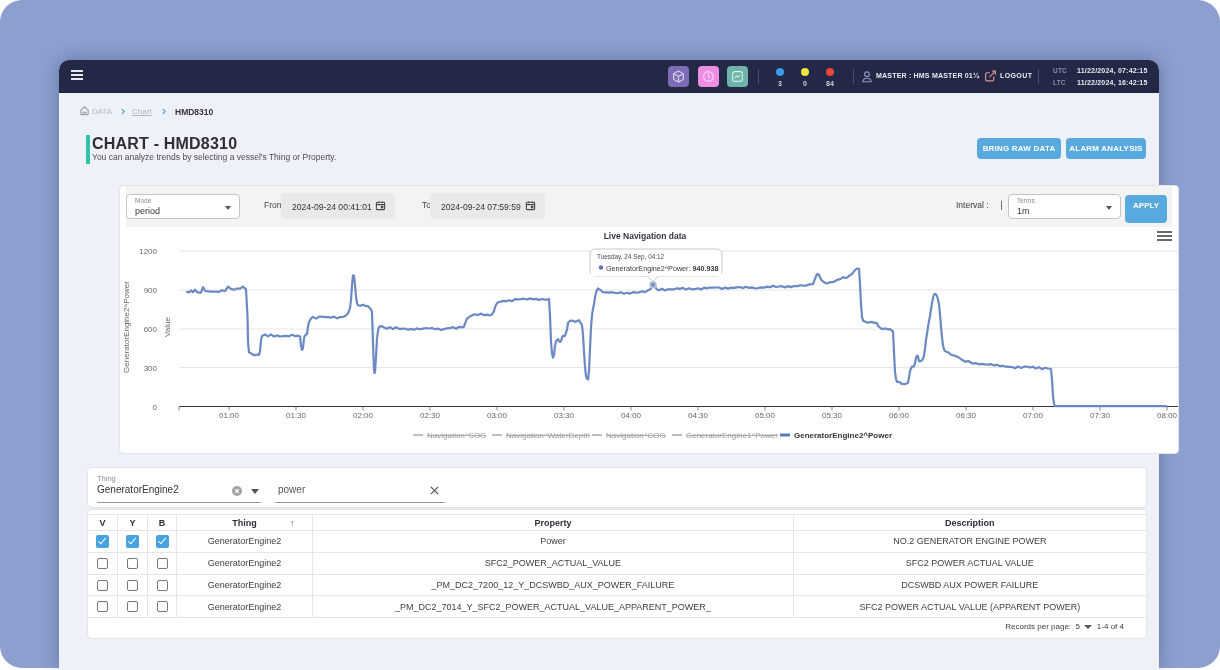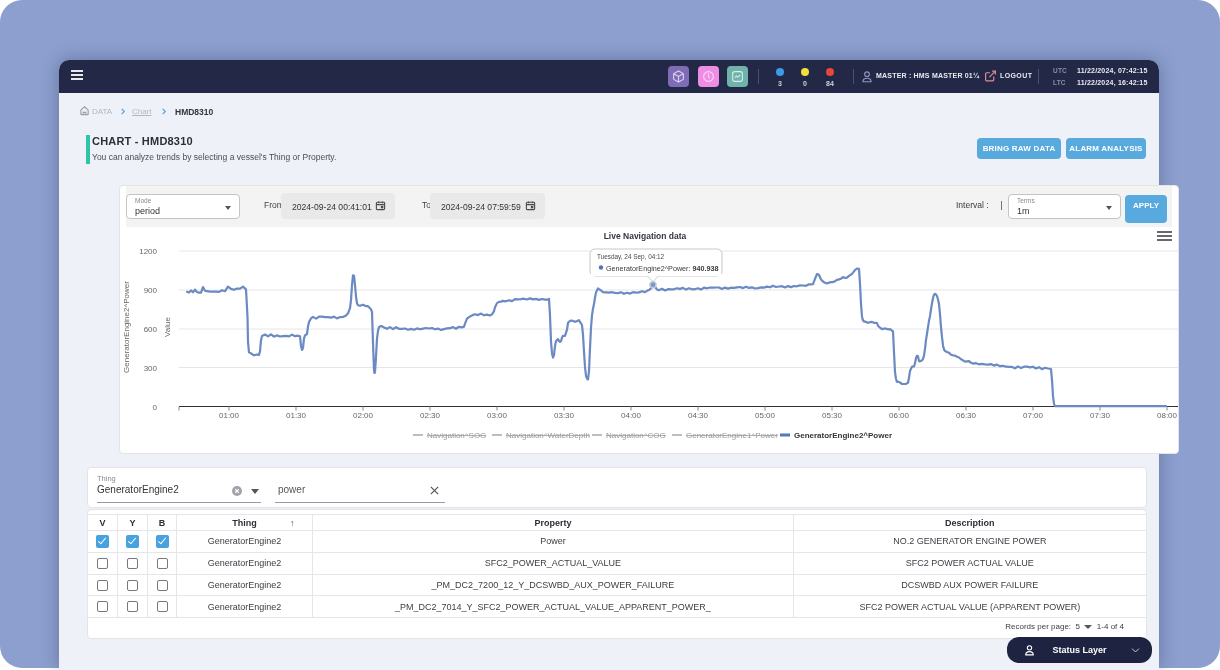--- a/index.html
+++ b/index.html
@@ -11,21 +11,21 @@
 .burger span { display:block; height:2px; background:#e8e8ee; }
 .nbicon { position:absolute; top:6px; width:21px; height:21px; border-radius:4px; display:flex; align-items:center; justify-content:center; }
 .nbsep { position:absolute; top:9px; width:1px; height:15px; background:#4a5070; }
 .dot { position:absolute; top:8px; width:8px; height:8px; border-radius:50%; }
 .dotnum { position:absolute; top:20px; font-size:7px; color:#cfd2dd; font-weight:bold; text-align:center; width:20px; }
 .nbtext { position:absolute; color:#e9eaf0; font-size:7px; font-weight:bold; letter-spacing:.2px; white-space:nowrap; }
 .utclbl { color:#8b90a8; font-weight:bold; font-size:6.5px; }
 .crumbbar { position:absolute; left:0; top:33px; width:1100px; height:38px; }
 .crumb { position:absolute; left:19px; top:14px; font-size:8px; color:#b4b6bf; display:flex; align-items:center; }
 .accent { position:absolute; left:0; top:2px; width:4px; height:29px; background:#2fc3a7; }
-.h1 { position:absolute; left:11px; top:1px; font-size:11px; font-weight:bold; color:#2e2e38; letter-spacing:.2px; }
+.h1 { position:absolute; left:11px; top:1px; font-size:16px; font-weight:bold; color:#2e2e38; letter-spacing:.2px; }
 .sub { position:absolute; left:11px; top:20px; font-size:8.5px; color:#4c4c55; }
 .btn { position:absolute; top:3px; height:21px; background:#58a9de; border:none; border-radius:4px; color:#fff; font-weight:bold; font-size:8px; font-family:"Liberation Sans",sans-serif; letter-spacing:.2px; text-align:center; line-height:21px; }
 .card { position:absolute; background:#fff; border:1px solid #e3e3e8; border-radius:4px; }
 .ctrlstrip { position:absolute; left:6px; top:0px; width:1046px; height:41px; background:#f3f3f3; }
 .mode { position:absolute; left:6px; top:8px; width:114px; height:25px; background:#fff; border:1px solid #c4c4c4; border-radius:4px; }
 .mode .lbl, .terms .lbl { position:absolute; left:8px; top:2px; font-size:6.5px; color:#8a8a8a; }
 .mode .val, .terms .val { position:absolute; left:8px; top:11px; font-size:9px; color:#333; }
 .selarrow { position:absolute; right:8px; top:11px; width:0; height:0; border-left:3.5px solid transparent; border-right:3.5px solid transparent; border-top:4.5px solid #555; }
 .flabel { position:absolute; top:14px; font-size:8.5px; color:#444;padding-left:12px; }
 .dinput { position:absolute; top:7px; height:26px; background:#e9e9e9; border-radius:4px; font-size:8.6px; color:#333; white-space:nowrap;text-align:right; }
@@ -287,23 +287,13 @@
             <td><span class="cb"></span></td>
             <td><span class="cb"></span></td>
             <td>GeneratorEngine2</td>
             <td>_PM_DC2_7014_Y_SFC2_POWER_ACTUAL_VALUE_APPARENT_POWER_</td>
             <td>SFC2 POWER ACTUAL VALUE (APPARENT POWER)</td>
           </tr>
   </tbody>
       </table>
   <div class="recrow" style="right:22px;top:112px;">Records per page:&nbsp; 5&nbsp; <span style="display:inline-block;width:0;height:0;border-left:4px solid transparent;border-right:4px solid transparent;border-top:4px solid #555;vertical-align:middle;"></span>&nbsp;&nbsp;1-4 of 4</div>
 </div>
-<div class="statusbtn">
-  <svg style="position:absolute;left:16px;top:6px;" width="13" height="14" viewBox="0 0 24 24" fill="none" stroke="#fff" stroke-width="2">
-        <circle cx="12" cy="8" r="4"></circle>
-        <path d="M5 21c0-4 3-6 7-6s7 2 7 6z"></path>
-      </svg>
-  <div style="position:absolute;left:0;top:8px;width:145px;text-align:center;font-size:9px;font-weight:bold;">Status Layer</div>
-  <svg style="position:absolute;right:12px;top:10px;" width="9" height="7" viewBox="0 0 24 16" fill="none" stroke="#cfd2dd" stroke-width="2.6">
-        <path d="M3 3l9 9 9-9"></path>
-      </svg>
-</div>
 </div>
 
 </body></html>

